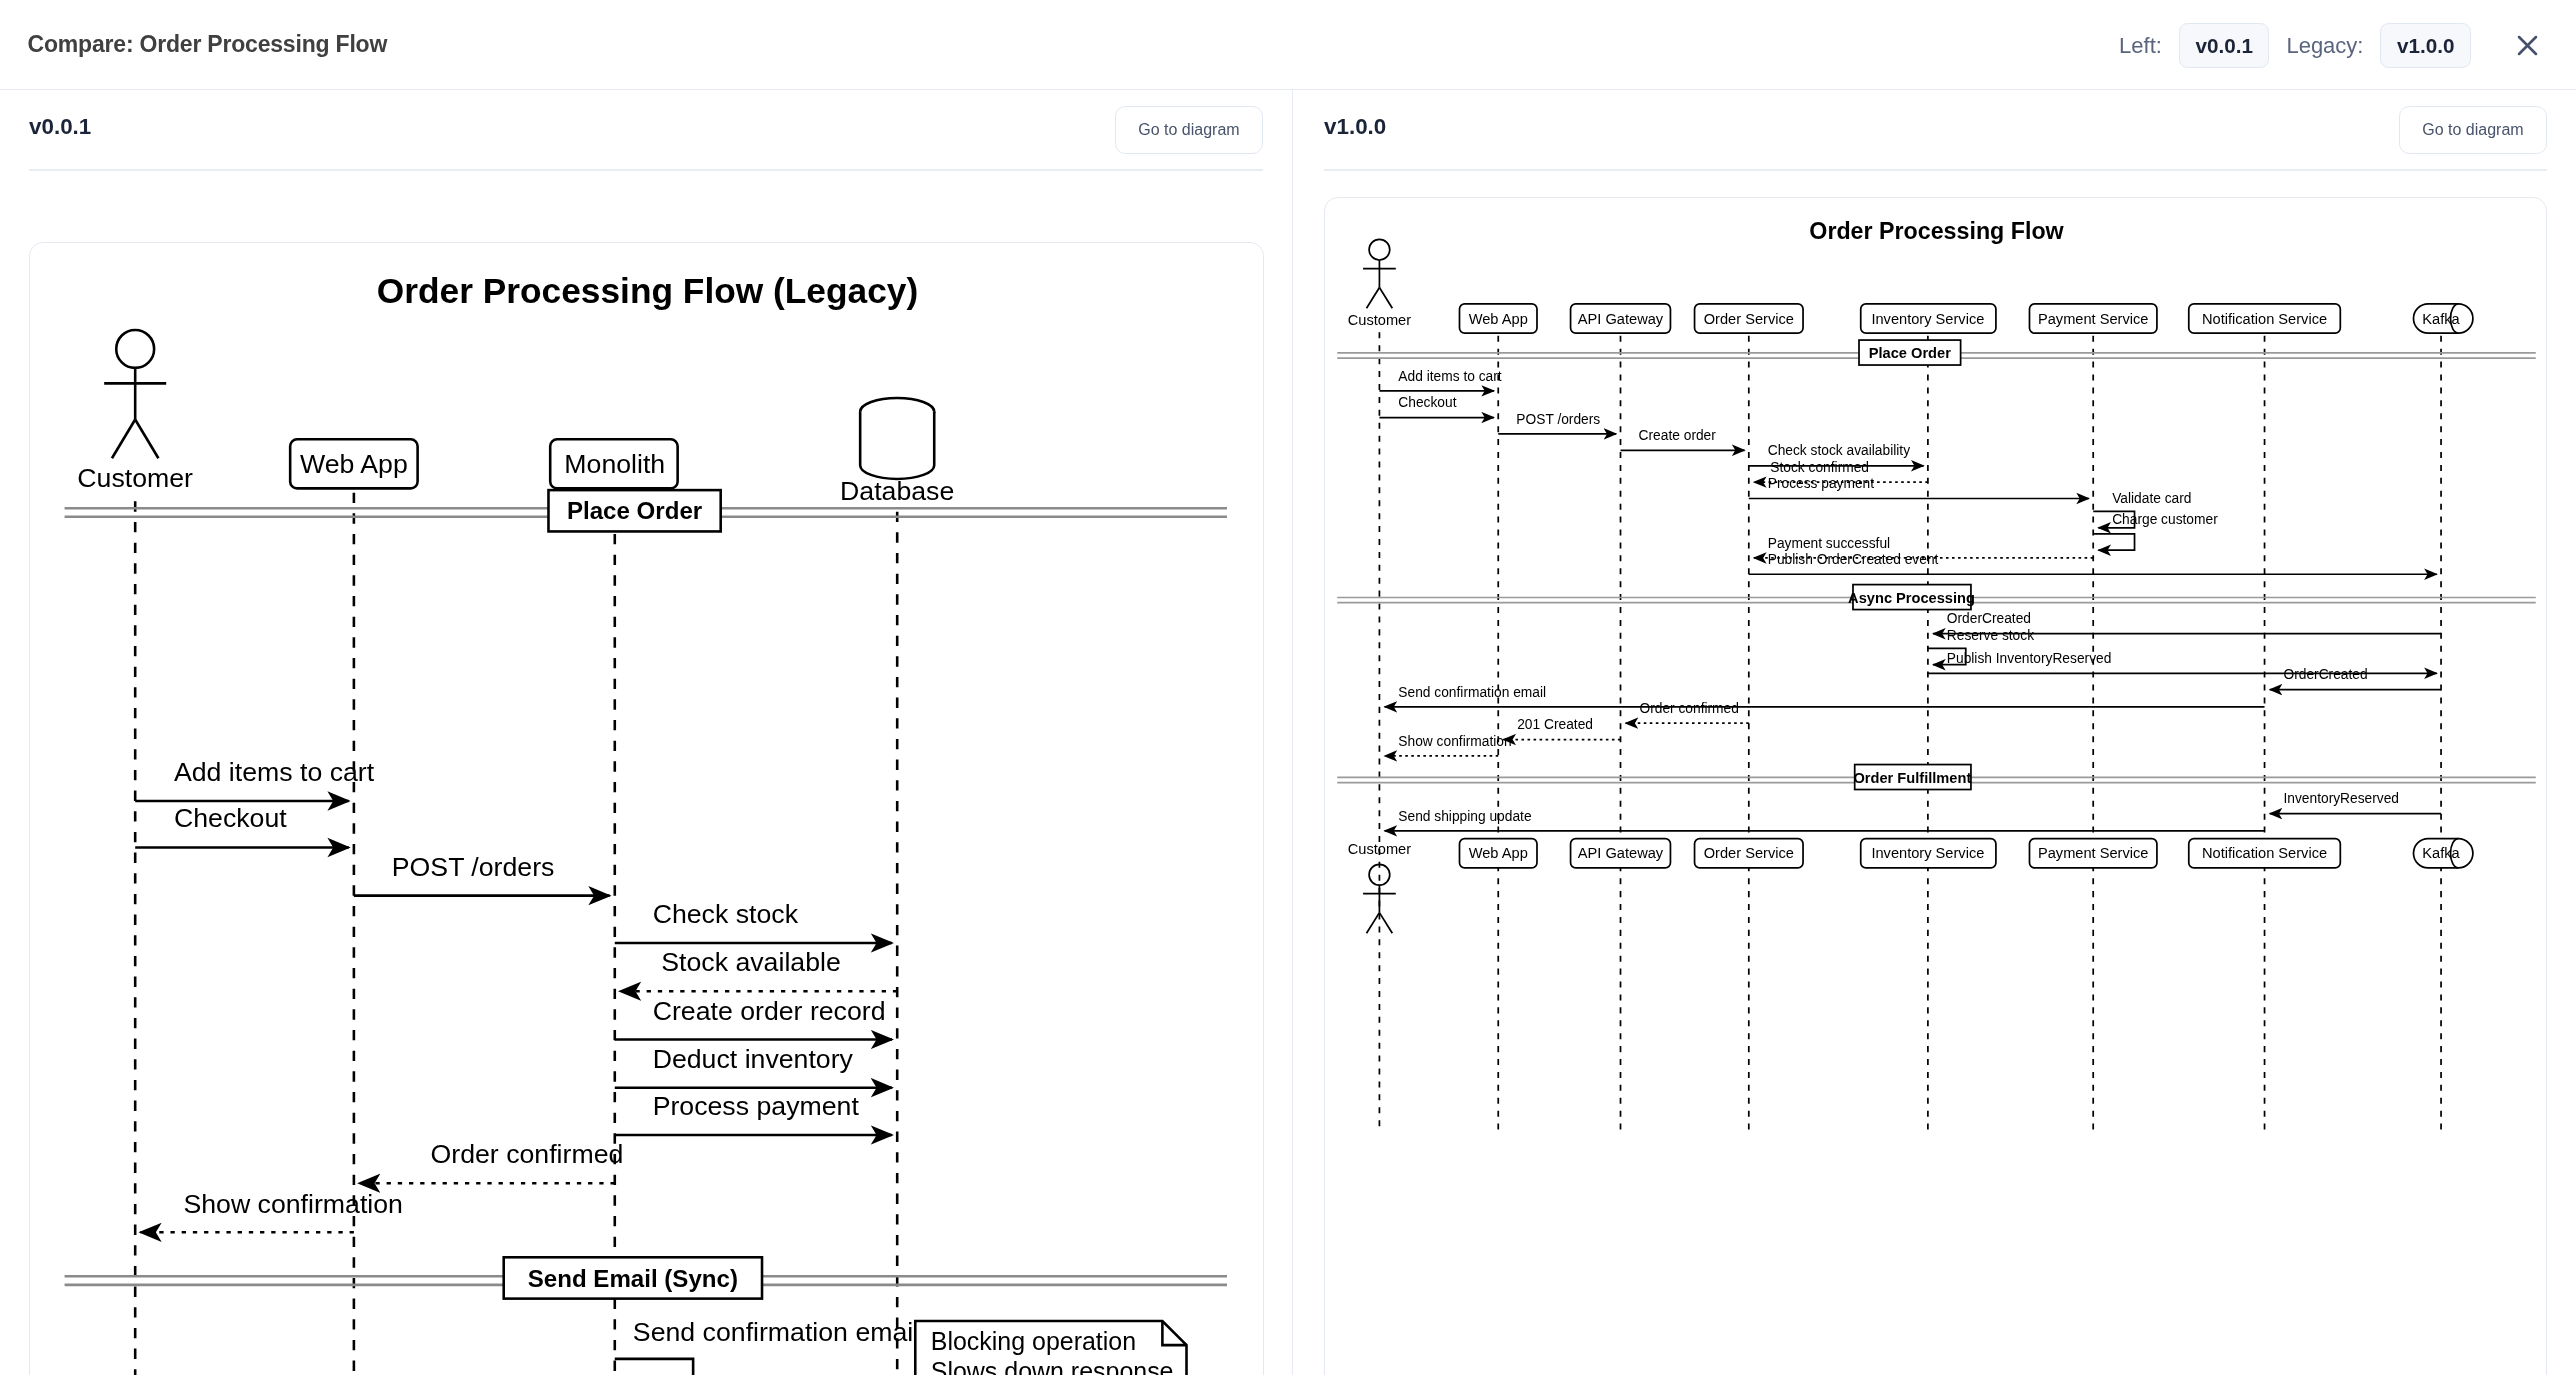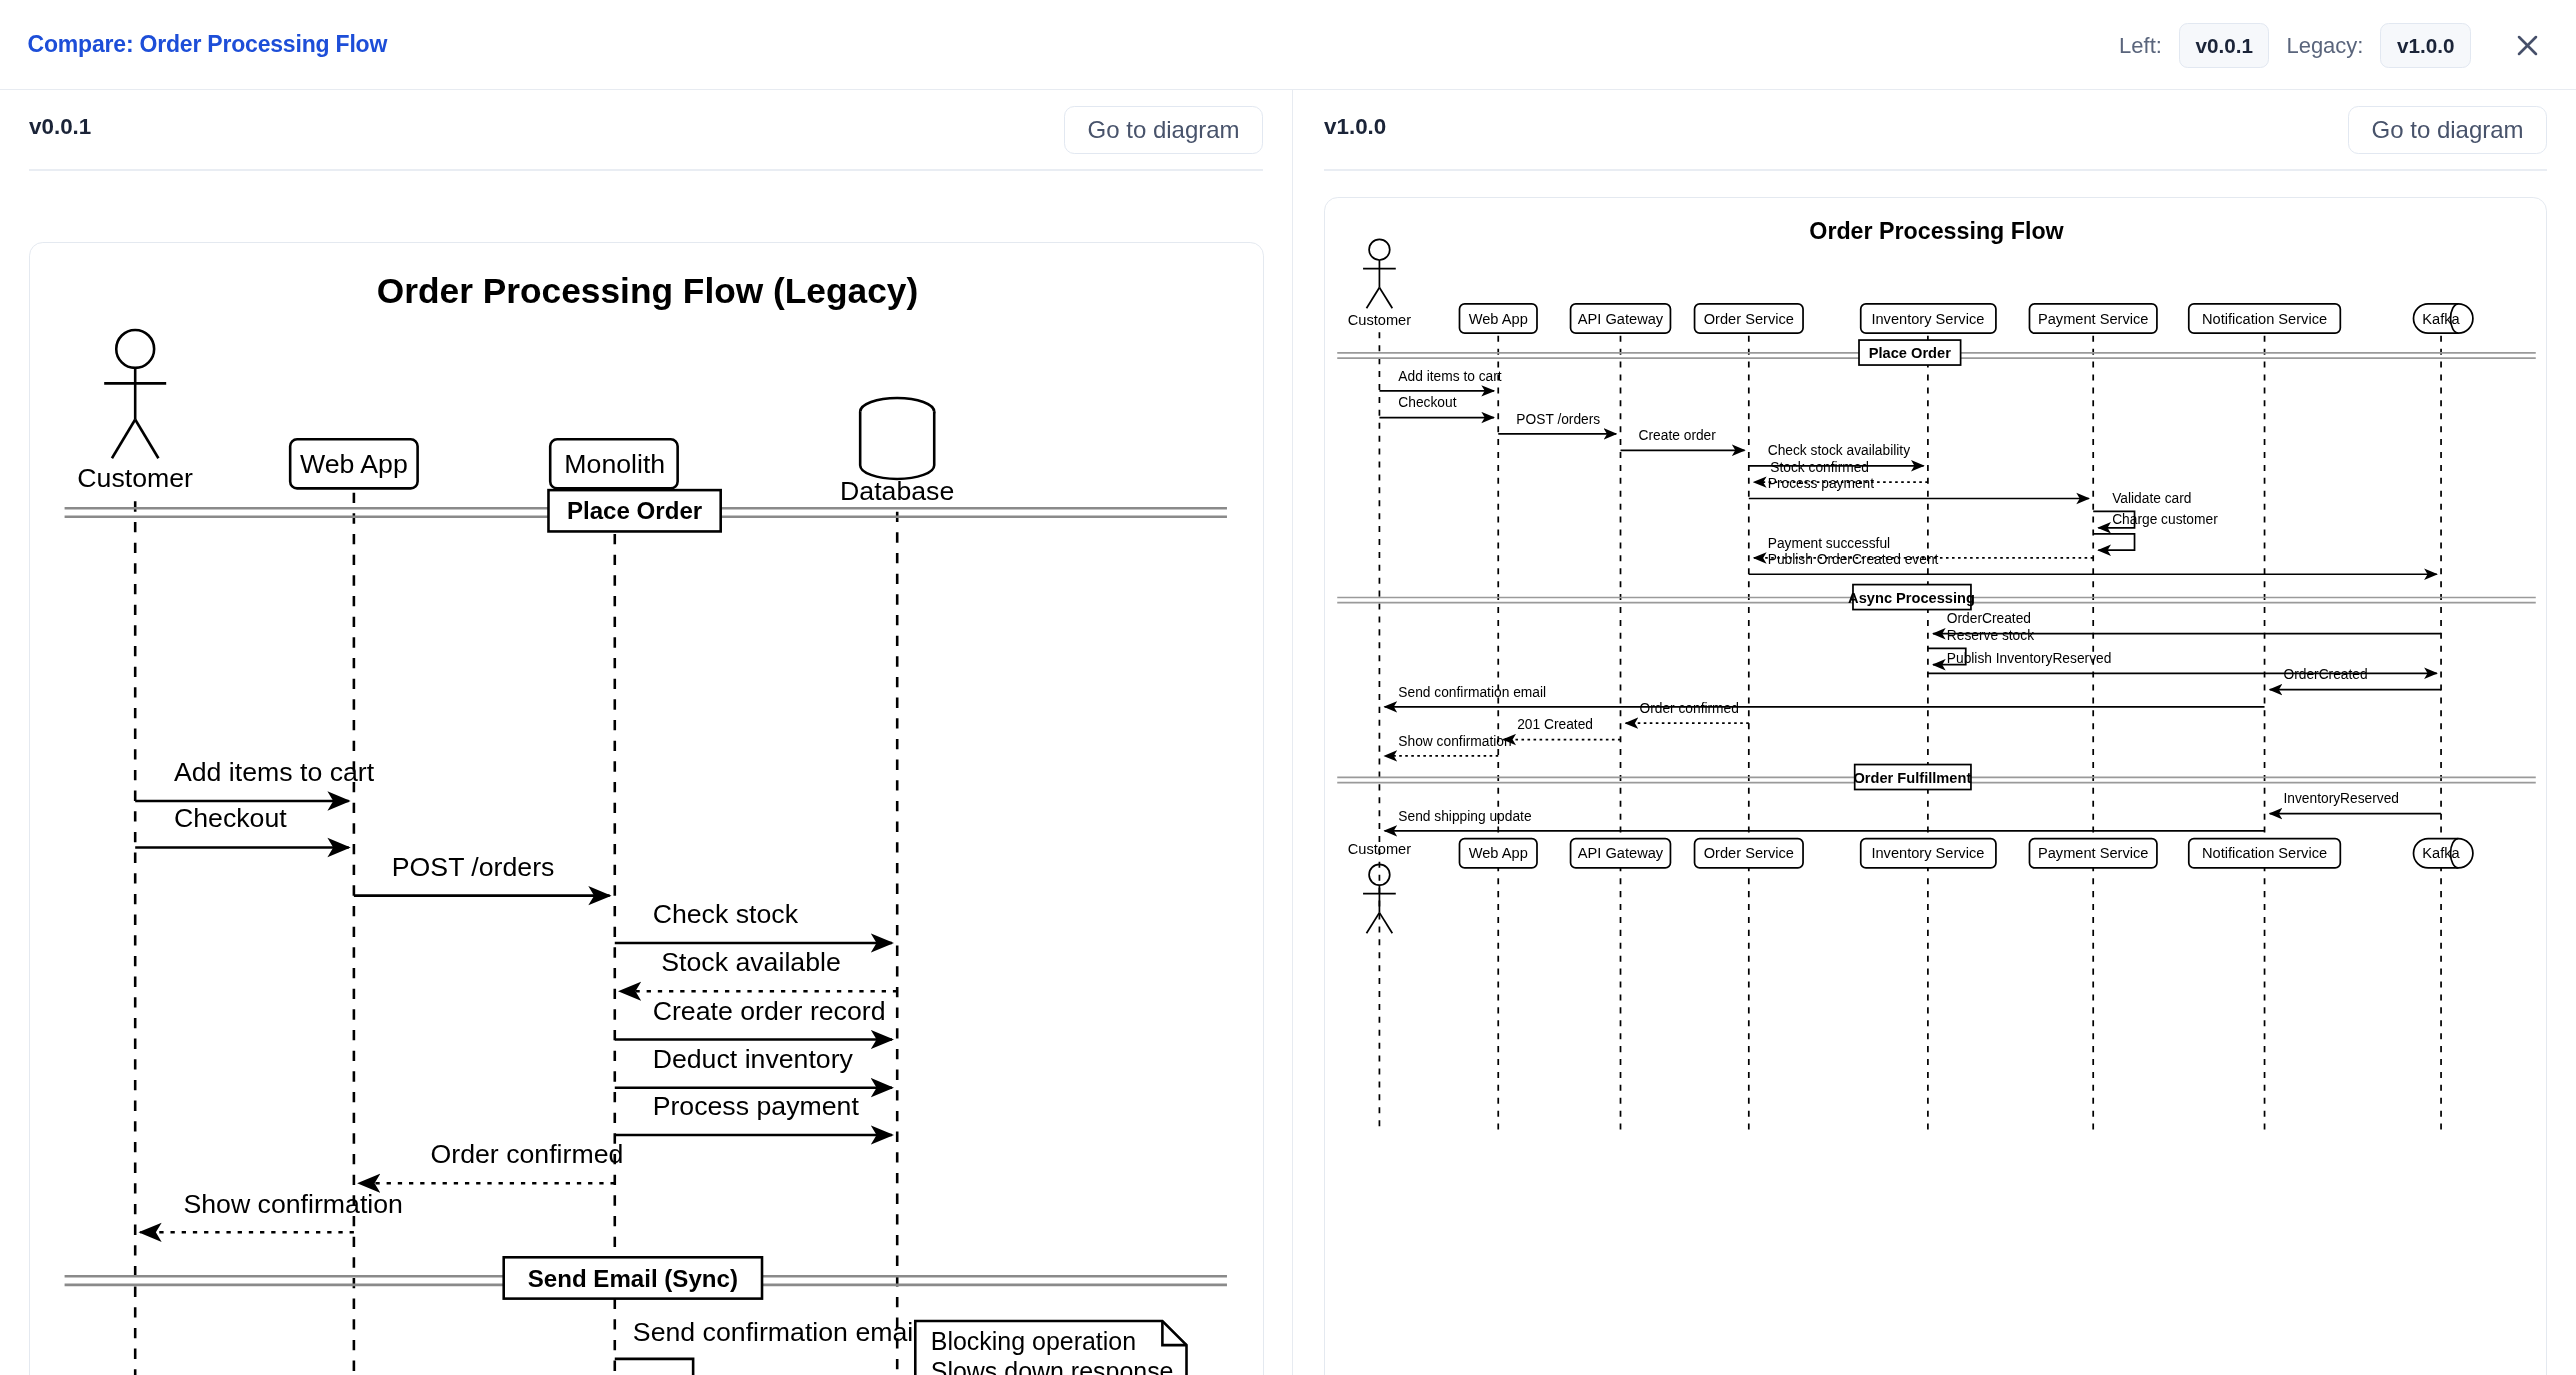--- a/index.html
+++ b/index.html
@@ -13,21 +13,21 @@
 
   
   #topbar {
     position: absolute; left: 0; top: 0; width: 2576px; height: 90px;
     background: #ffffff;
     border-bottom: 1.7px solid #e7ebf1;
     display: flex; align-items: center;
   }
   #compare-title {
     position: absolute; left: 27.6px; top: 31px;
-    font-size: 23px; font-weight: bold; color: #1d4ed8;
+    font-size: 23px; font-weight: bold; color: #404040;
     letter-spacing: -0.2px;
     text-align: right;
   }
   #version-controls {
     position: absolute; right: 29px; top: 19px;
     display: flex; align-items: center; gap: 17px; height: 53px;
   }
   .ver-label { font-size: 22px; color: #5a657c; }
   .ver-chip {
     display: inline-flex; align-items: center; justify-content: center;
@@ -52,21 +52,21 @@
   }
   .pane-version {
     position: absolute; left: 29px; top: 24px;
     font-size: 22.4px; font-weight: bold; color: #1b2438;
   }
   .goto-btn {
     position: absolute; top: 15.5px; right: 29px;
     height: 48px; padding: 0 22.4px;
     display: flex; align-items: center; justify-content: center;
     border: 1.7px solid #e2e8f1; border-radius: 10.3px; background: #ffffff;
-    font-size: 24px; color: #48536b; cursor: pointer; white-space: nowrap;
+    font-size: 16px; color: #48536b; cursor: pointer; white-space: nowrap;
   }
   .pane-rule {
     position: absolute; left: 29px; right: 29px; top: 79px;
     height: 1.7px; background: #e9edf3;
   }
   .diagram-card {
     position: absolute; left: 29px; top: 107px;
     border: 1.7px solid #e4e9f0; border-radius: 13.8px; background: #ffffff;
     overflow: hidden;
   }

